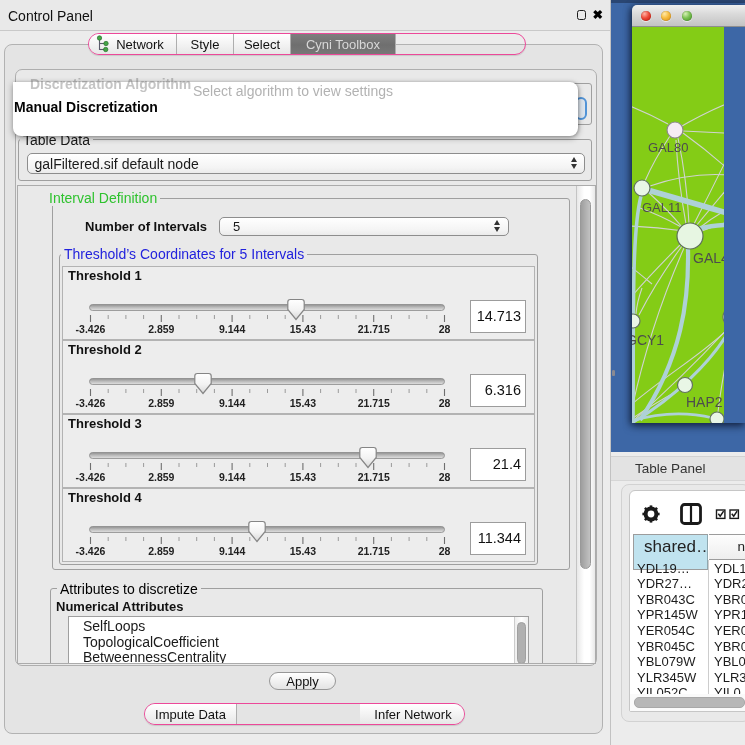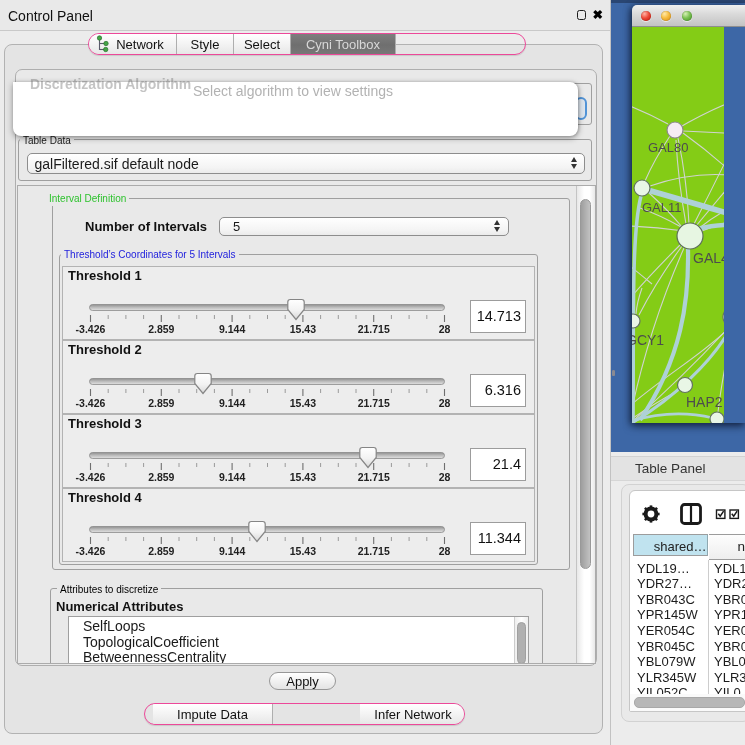--- a/index.html
+++ b/index.html
@@ -1,19 +1,19 @@
 <!DOCTYPE html>
 <html><head><meta charset="utf-8">
 <style>
 *{margin:0;padding:0;box-sizing:border-box}
 body{background:#ececec;font-family:"Liberation Sans",sans-serif}
 #app{position:relative;width:745px;height:745px;overflow:hidden;background:#ececec;font-size:13px;color:#1a1a1a}
 .a{position:absolute}
 .gb{position:absolute;border:1px solid #9f9f9f;border-radius:3px}
-.gl{position:absolute;background:#e9e9e9;padding:0 3px;line-height:15px;font-size:10px}
+.gl{position:absolute;background:#e9e9e9;padding:0 3px;line-height:15px;font-size:14px}
 .combo{position:absolute;border:1px solid #8d8d8d;border-radius:5px;background:linear-gradient(#ffffff,#f4f4f4 70%,#ebebeb)}
 .ar{position:absolute;width:0;height:0;border-left:3.5px solid transparent;border-right:3.5px solid transparent}
 .aru{border-bottom:5px solid #333}
 .ard{border-top:5px solid #333}
 .seg{position:absolute;top:0;bottom:0;border-right:1px solid #aeaeae;background:linear-gradient(#ffffff,#f2f2f2 55%,#e7e7e7);color:#111;text-align:center}
 .seg.dark{background:linear-gradient(#7e7e7e,#6f6f6f 55%,#777777);color:#d8d8d8}
 .tabstrip{position:absolute;border:1px solid #ec4899;border-radius:11px;overflow:hidden;box-shadow:0 1px 1px rgba(0,0,0,.12)}
 .vb{position:absolute;left:470px;width:56px;height:33px;background:#fff;border:1px solid #9c9c9c;font-size:14.5px;text-align:right;padding-right:4px;line-height:31px;color:#111}
 .tl{font-size:13px;font-weight:bold;color:#111}
 </style></head><body>
@@ -102,21 +102,21 @@
         <rect x="52.5" y="14.5" width="19" height="19" rx="3" stroke-width="2.8"></rect>
         <line x1="62" y1="15" x2="62" y2="33" stroke-width="2.2"></line>
       </g>
 <g fill="none" stroke="#1a1a1a" stroke-width="1.4">
         <rect x="87.5" y="20" width="8.4" height="8.4"></rect>
         <rect x="101" y="20" width="8.4" height="8.4"></rect>
 <path d="M89.3,23.8 L91.2,26.2 L94.6,21.2" stroke-width="1.5"></path>
         <path d="M102.8,23.8 L104.7,26.2 L108.1,21.2" stroke-width="1.5"></path>
       </g>
     </svg>
-<div class="a" style="left:633px;top:534px;width:74.5px;height:22px;background:#c0e3ef;border:1px solid #9c9c9c;border-right:1px solid #8fa8b0;text-align:right;line-height:24px;color:#222;font-size:13px;text-indent:10px">shared…</div>
+<div class="a" style="left:633px;top:534px;width:74.5px;height:36px;background:#c0e3ef;border:1px solid #9c9c9c;border-right:1px solid #8fa8b0;text-align:right;line-height:24px;color:#222;font-size:17px;text-indent:10px">shared…</div>
 <div class="a" style="left:708.5px;top:534px;width:37px;height:26px;background:linear-gradient(#fdfdfd,#eee);border:1px solid #9c9c9c;border-left:none;color:#222;font-size:13.5px;line-height:24px;padding-left:29px">n</div>
 <div class="a" style="left:637px;top:560.5px;font-size:13px;color:#1c1c1c">YDL19…</div>
 <div class="a" style="left:714px;top:560.5px;font-size:13px;color:#1c1c1c">YDL1</div>
 <div class="a" style="left:637px;top:576.1px;font-size:13px;color:#1c1c1c">YDR27…</div>
 <div class="a" style="left:714px;top:576.1px;font-size:13px;color:#1c1c1c">YDR2</div>
 <div class="a" style="left:637px;top:591.7px;font-size:13px;color:#1c1c1c">YBR043C</div>
 <div class="a" style="left:714px;top:591.7px;font-size:13px;color:#1c1c1c">YBR0</div>
 <div class="a" style="left:637px;top:607.3px;font-size:13px;color:#1c1c1c">YPR145W</div>
 <div class="a" style="left:714px;top:607.3px;font-size:13px;color:#1c1c1c">YPR1</div>
 <div class="a" style="left:637px;top:622.9px;font-size:13px;color:#1c1c1c">YER054C</div>
@@ -332,19 +332,20 @@
 <div class="a tl" style="left:56px;top:599px">Numerical Attributes</div>
 <div class="a" style="left:68px;top:616px;width:461px;height:47px;background:#fff;border:1px solid #9f9f9f;border-bottom:none;overflow:hidden">
 <div style="position:absolute;left:14px;top:1px;font-size:14px">SelfLoops</div>
 <div style="position:absolute;left:14px;top:16.5px;font-size:14px">TopologicalCoefficient</div>
 <div style="position:absolute;left:14px;top:32px;font-size:14px">BetweennessCentrality</div>
 <div style="position:absolute;right:0;top:0;width:14px;height:47px;background:linear-gradient(90deg,#eee,#fff 50%,#eee);border-left:1px solid #ccc"></div>
 <div style="position:absolute;right:2.5px;top:5px;width:9px;height:42px;background:#b0b0b0;border:1px solid #a0a0a0;border-radius:5px"></div>
 </div>
 <div class="a" style="left:269px;top:671.5px;width:67px;height:18.5px;border:1px solid #979797;border-radius:9px;background:linear-gradient(#ffffff,#f1f1f1 50%,#e4e4e4);text-align:center;line-height:17px;font-size:13px;color:#111">Apply</div>
 <div class="tabstrip" style="left:144px;top:702.5px;width:321px;height:22px">
-<div class="seg" style="left:8px;width:120px;line-height:21px">Impute Data</div>
+<div class="seg" style="left:0;width:92px;line-height:21px">Impute Data</div>
 <div class="seg" style="left:215px;width:106px;line-height:21px;border-right:none">Infer Network</div>
 </div>
 <div class="a" style="left:611.5px;top:370px;width:3px;height:6px;border-radius:2px;background:#8a8a92"></div>
 <div class="a" style="left:13px;top:82px;width:565px;height:54px;background:#fff;border-radius:0 8px 8px 8px;box-shadow:0 2px 6px rgba(0,0,0,.38),1px 0 3px rgba(0,0,0,.18)"></div>
 <div class="a" style="left:30px;top:75.5px;color:rgba(100,100,100,.38);font-weight:bold;font-size:14px">Discretization Algorithm</div>
 <div class="a" style="left:193px;top:83px;color:#b2b2b2;font-size:14px">Select algorithm to view settings</div>
+<div class="a" style="left:14px;top:98.5px;font-weight:bold;font-size:14px;color:#050505">Manual Discretization</div>
 </div>
 </body></html>

